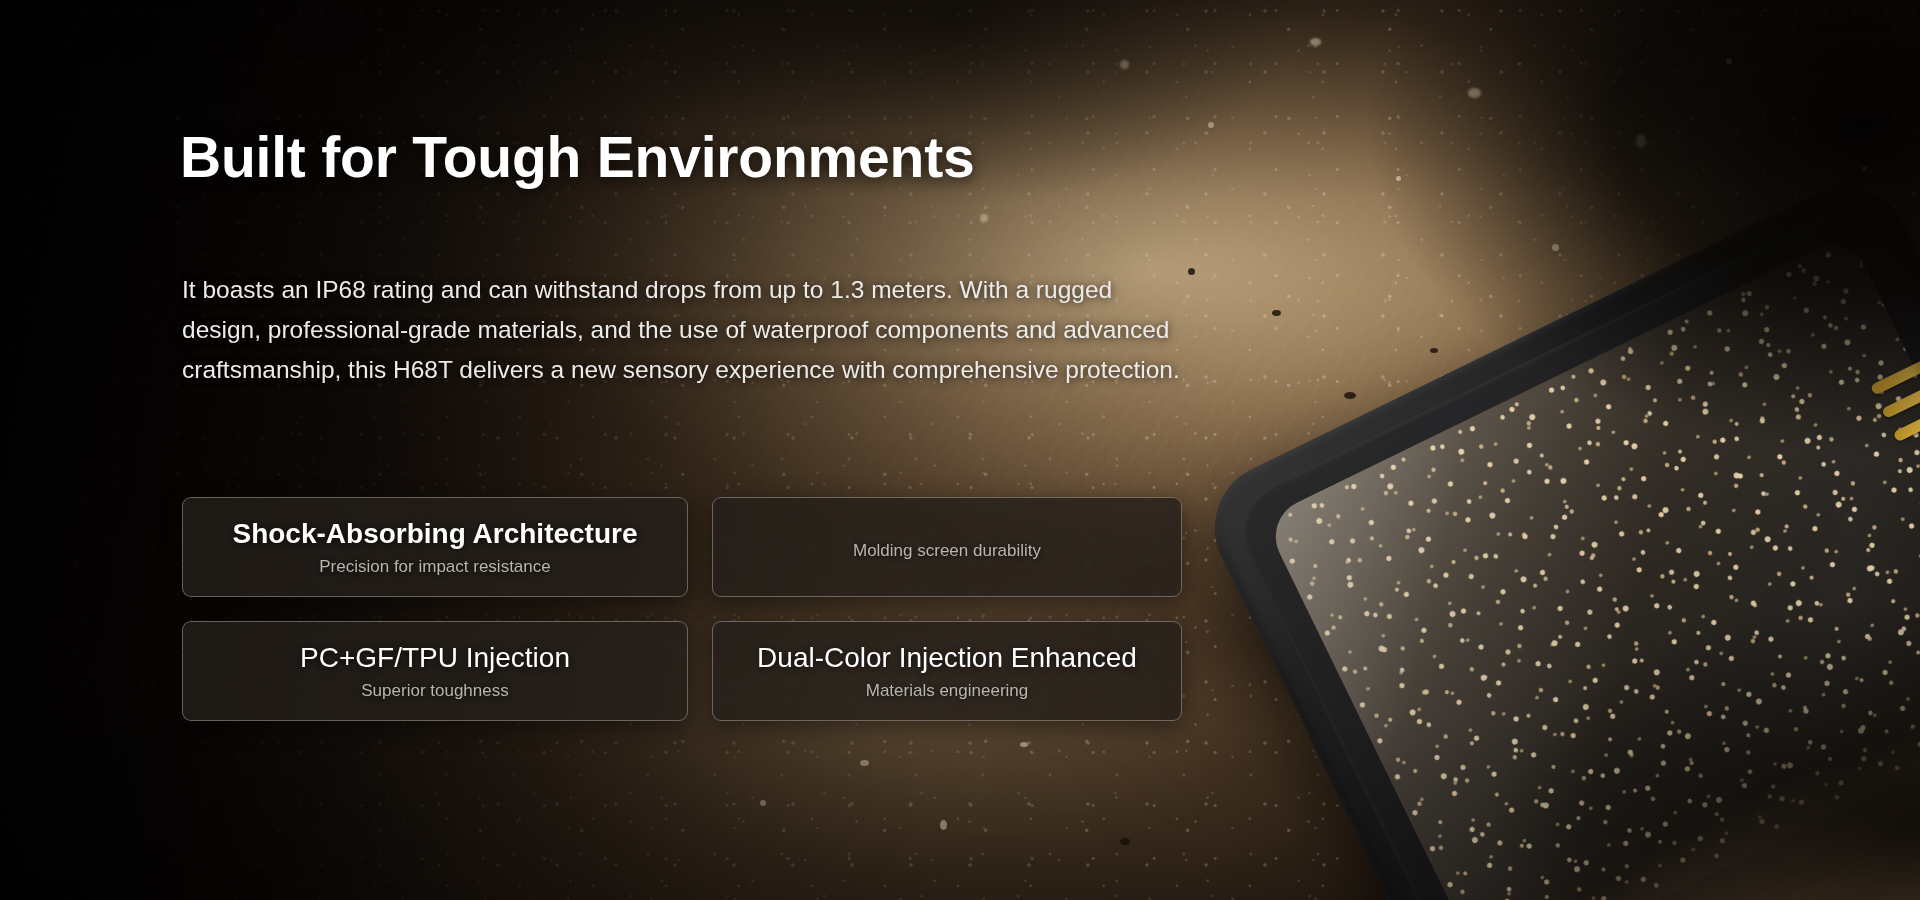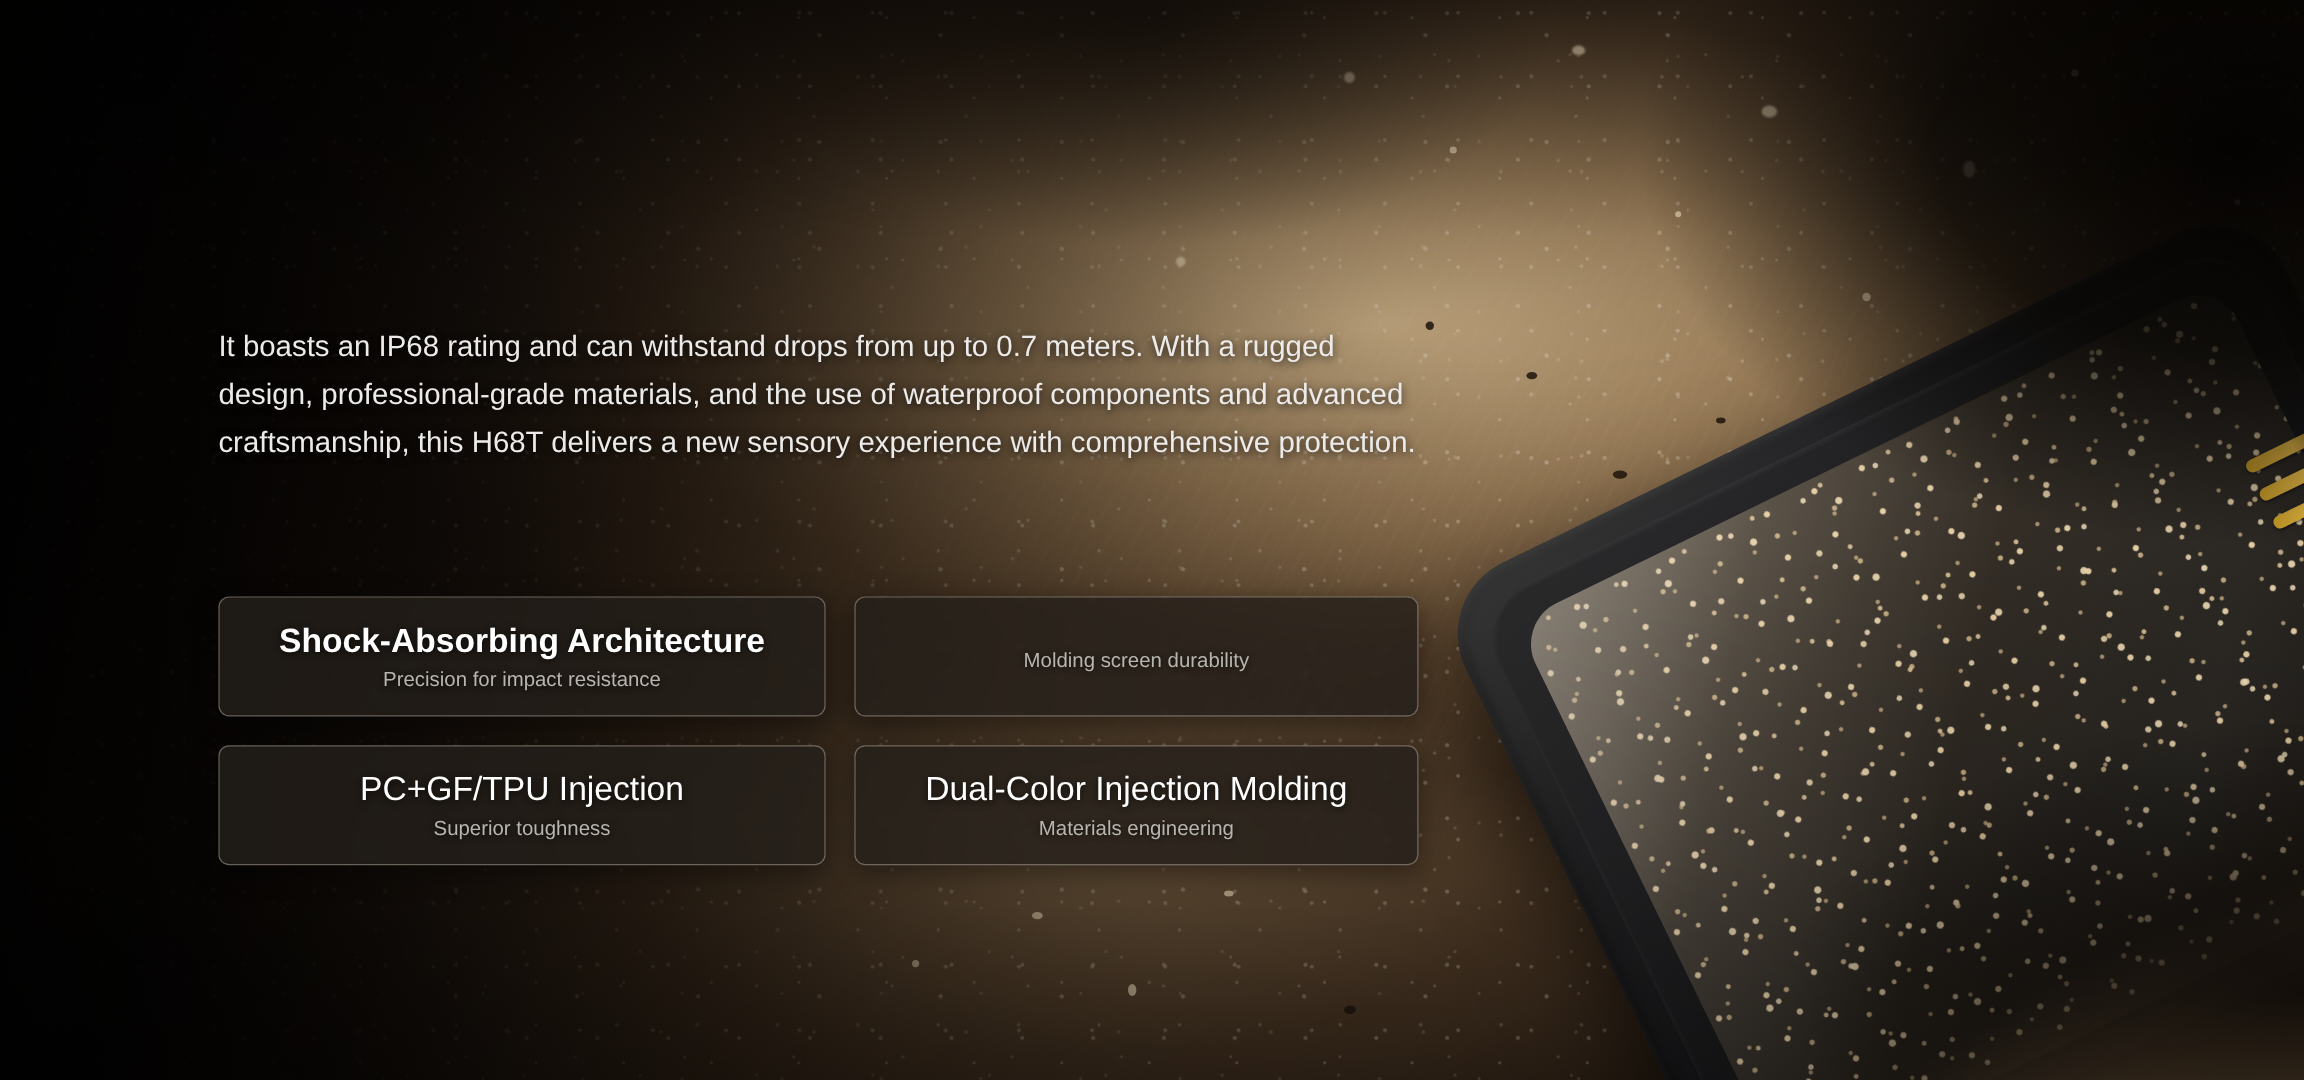--- a/index.html
+++ b/index.html
@@ -223,38 +223,39 @@
     <div class="dev-sand-front"></div>
   </div>
 
   <div class="bg-vignette"></div>
   <div class="bg-scrim"></div>
   <div class="bg-scrim-v"></div>
 </div>
 
 <div class="content">
 
-
-  <p class="page-desc">It boasts an IP68 rating and can withstand drops from up to 0.7 meters. With a rugged design, professional-grade materials, and the use of waterproof components and advanced craftsmanship, this H68T delivers a new sensory experience with comprehensive protection.</p>
+  <h1 class="page-title">Built for Tough Environments</h1>
+
+  <p class="page-desc">It boasts an IP68 rating and can withstand drops from up to 1.3 meters. With a rugged design, professional-grade materials, and the use of waterproof components and advanced craftsmanship, this H68T delivers a new sensory experience with comprehensive protection.</p>
 
   <div class="cards">
 
     <div class="card w-bold">
       <div class="card-title">Shock-Absorbing Architecture</div>
       <div class="card-sub">Precision for impact resistance</div>
     </div>
 
     <div class="card w-bold">
       <div class="card-sub">Molding screen durability</div>
     </div>
 
     <div class="card w-reg">
       <div class="card-title">PC+GF/TPU Injection</div>
       <div class="card-sub">Superior toughness</div>
     </div>
 
     <div class="card w-reg">
-      <div class="card-title">Dual-Color Injection Molding</div>
+      <div class="card-title">Dual-Color Injection Enhanced</div>
       <div class="card-sub">Materials engineering</div>
     </div>
 
   </div>
 </div>
 
 </body></html>

